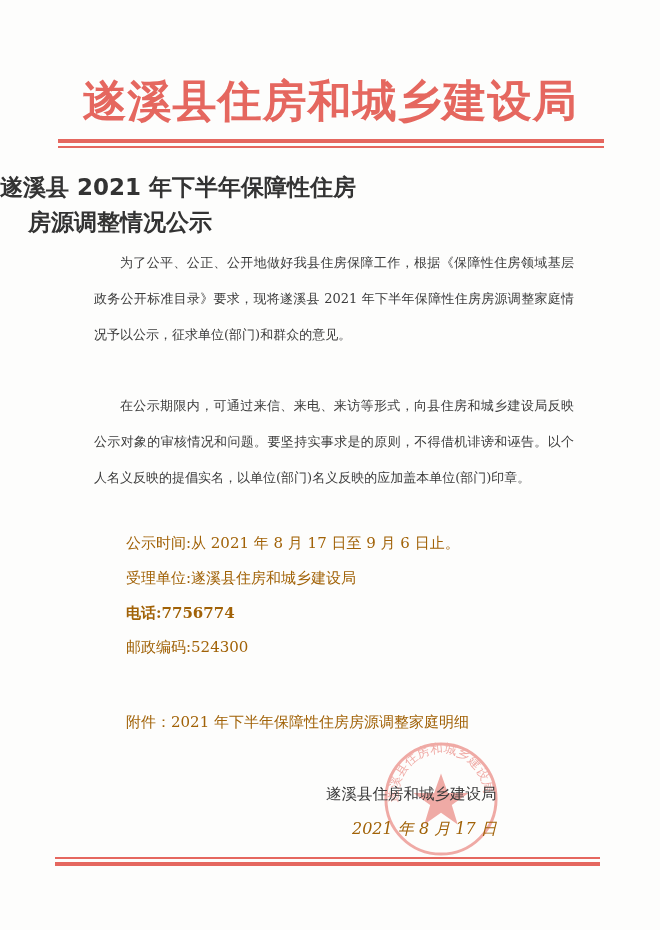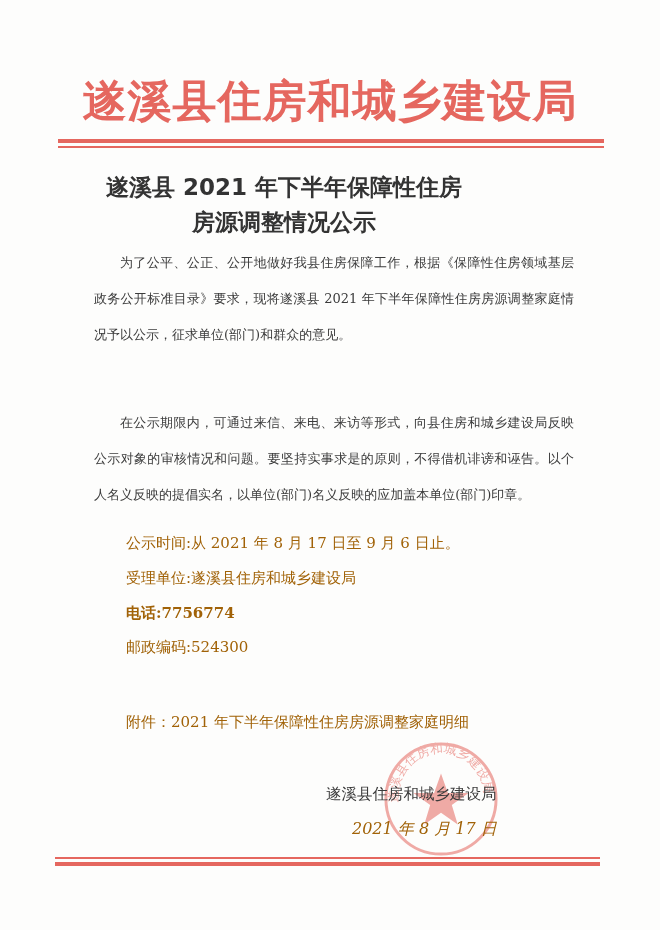--- a/index.html
+++ b/index.html
@@ -17,38 +17,38 @@
       font-family: "DejaVu Serif", serif;
       font-weight: bold;
       font-size: 44px;
       letter-spacing: 1px;
       color: #e5675f;
     }
     .rule-top-thick { position: absolute; left: 58px; top: 139px; width: 546px; height: 4px; background: #e5675f; }
     .rule-top-thin  { position: absolute; left: 58px; top: 146px; width: 546px; height: 2px; background: #e5675f; }
 
     .doc-title {
-      position: absolute; left: 0; width: 568px; text-align: center;
+      position: absolute; left: 0; width: 568px; text-align: left;
       font-family: "DejaVu Sans", sans-serif;
       font-weight: bold;
       font-size: 23px;
       color: #333;
     }
     .t1 { top: 172px; }
-    .t2 { top: 207px; }
+    .t2 { top: 207px; padding-left: 28px; }
 
     .body-text {
       position: absolute; left: 94px; width: 480px;
       font-size: 13px;
       line-height: 36px;
       color: #3b3b3b;
       text-align: justify;
     }
     .para1 { top: 245px; text-indent: 2em; }
-    .para2 { top: 405px; text-indent: 2em; }
+    .para2 { top: 388px; text-indent: 2em; }
     .line  { position: absolute; left: 126px; font-size: 15px; color: #a16207; }
     .l-time  { top: 534px; }
     .l-unit  { top: 569px; }
     .l-phone { top: 604px; font-weight: bold; }
     .l-post  { top: 638px; }
     .l-attach { top: 713px; text-align: center; }
 
     .sign-org  { position: absolute; left: 326px; top: 784px; font-size: 15.5px; color: #3b3b3b; }
     .sign-date { position: absolute; left: 352px; top: 819px; font-size: 16px; color: #a16207; font-style: italic; }
 

